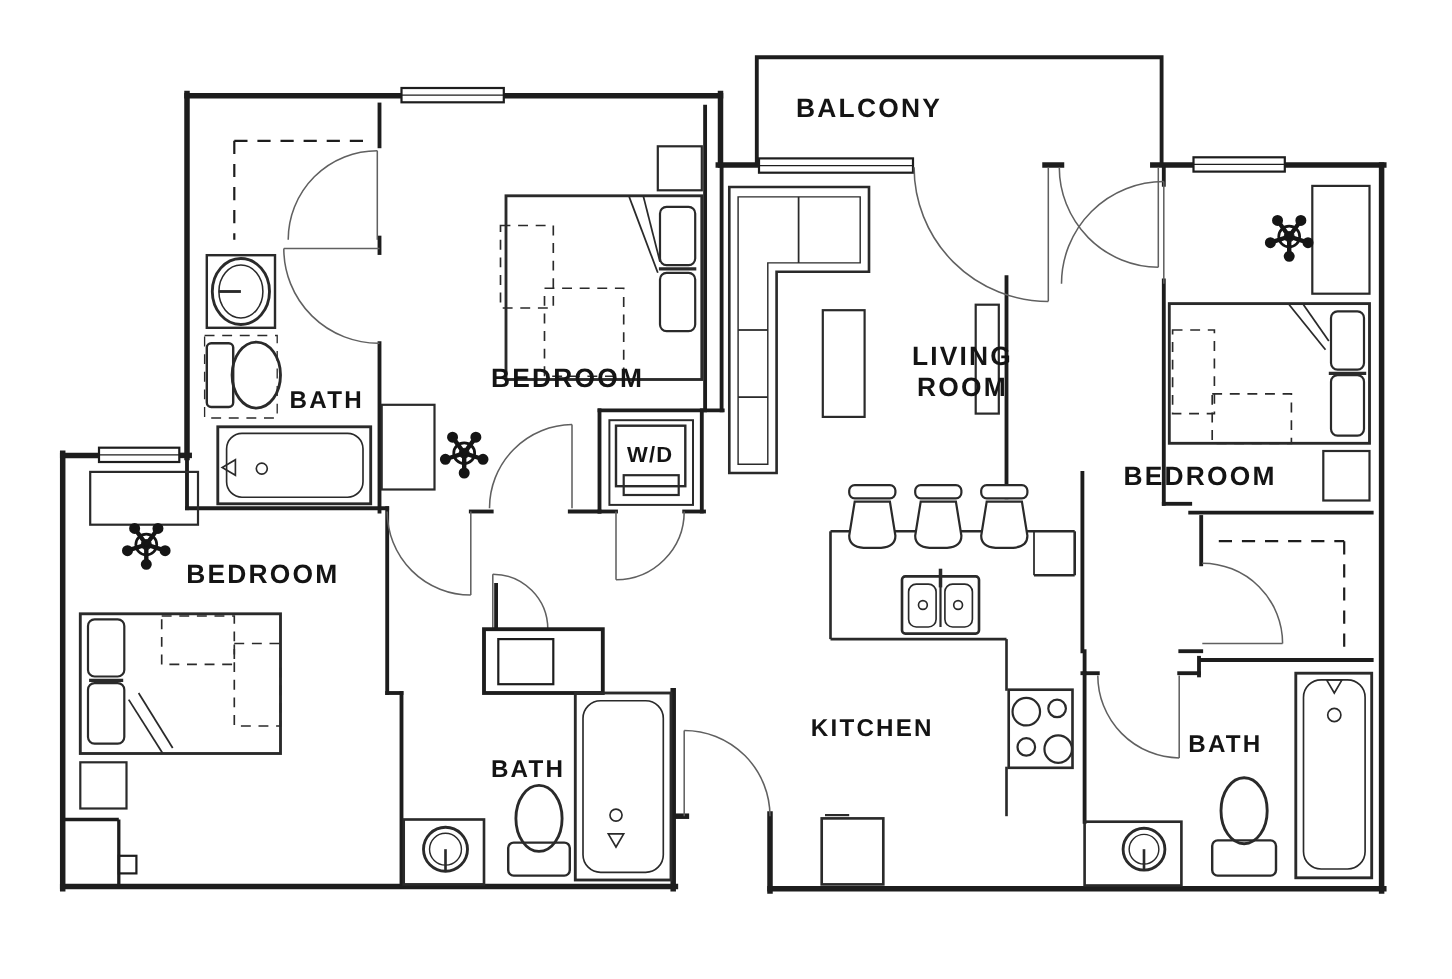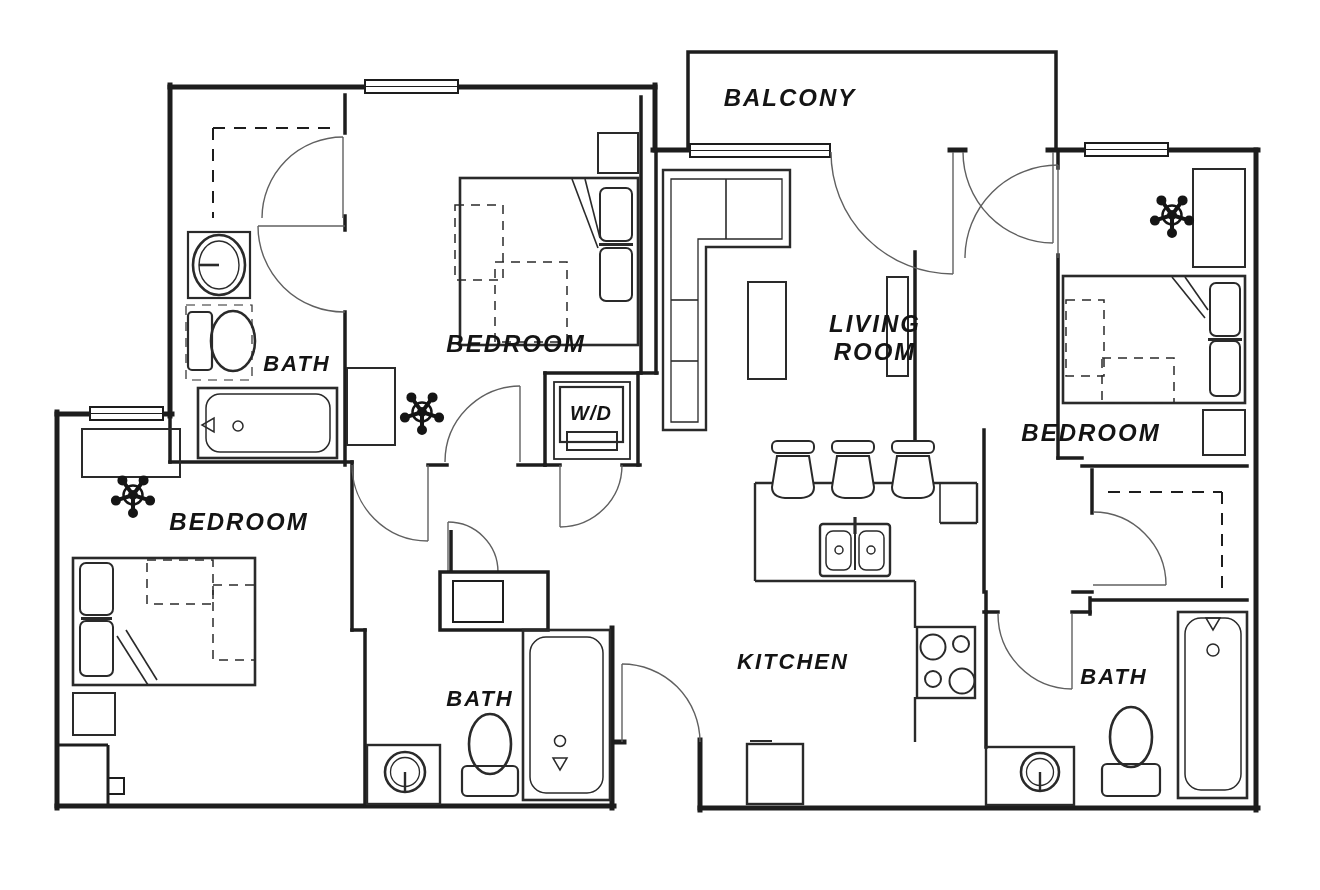--- a/index.html
+++ b/index.html
@@ -1,17 +1,17 @@
 <!DOCTYPE html>
 <html><head>
 <meta charset="utf-8">
 <style>
   html,body{margin:0;padding:0;background:#ffffff;}
   .page{width:1320px;height:890px;background:#fff;position:relative;overflow:hidden;
-        font-family:"Liberation Sans", sans-serif;font-style:italic;}
+        font-family:"Liberation Sans", sans-serif;}
   svg{display:block}
   .room-label{font-family:"Liberation Sans", sans-serif;font-weight:bold;
               letter-spacing:2px;fill:#141414;}
   .lbl-lg{font-size:24px;}
   .lbl-md{font-size:22px;}
   .lbl-sm{font-size:20px;letter-spacing:1px;}
 </style>
 </head>
 <body>
 

